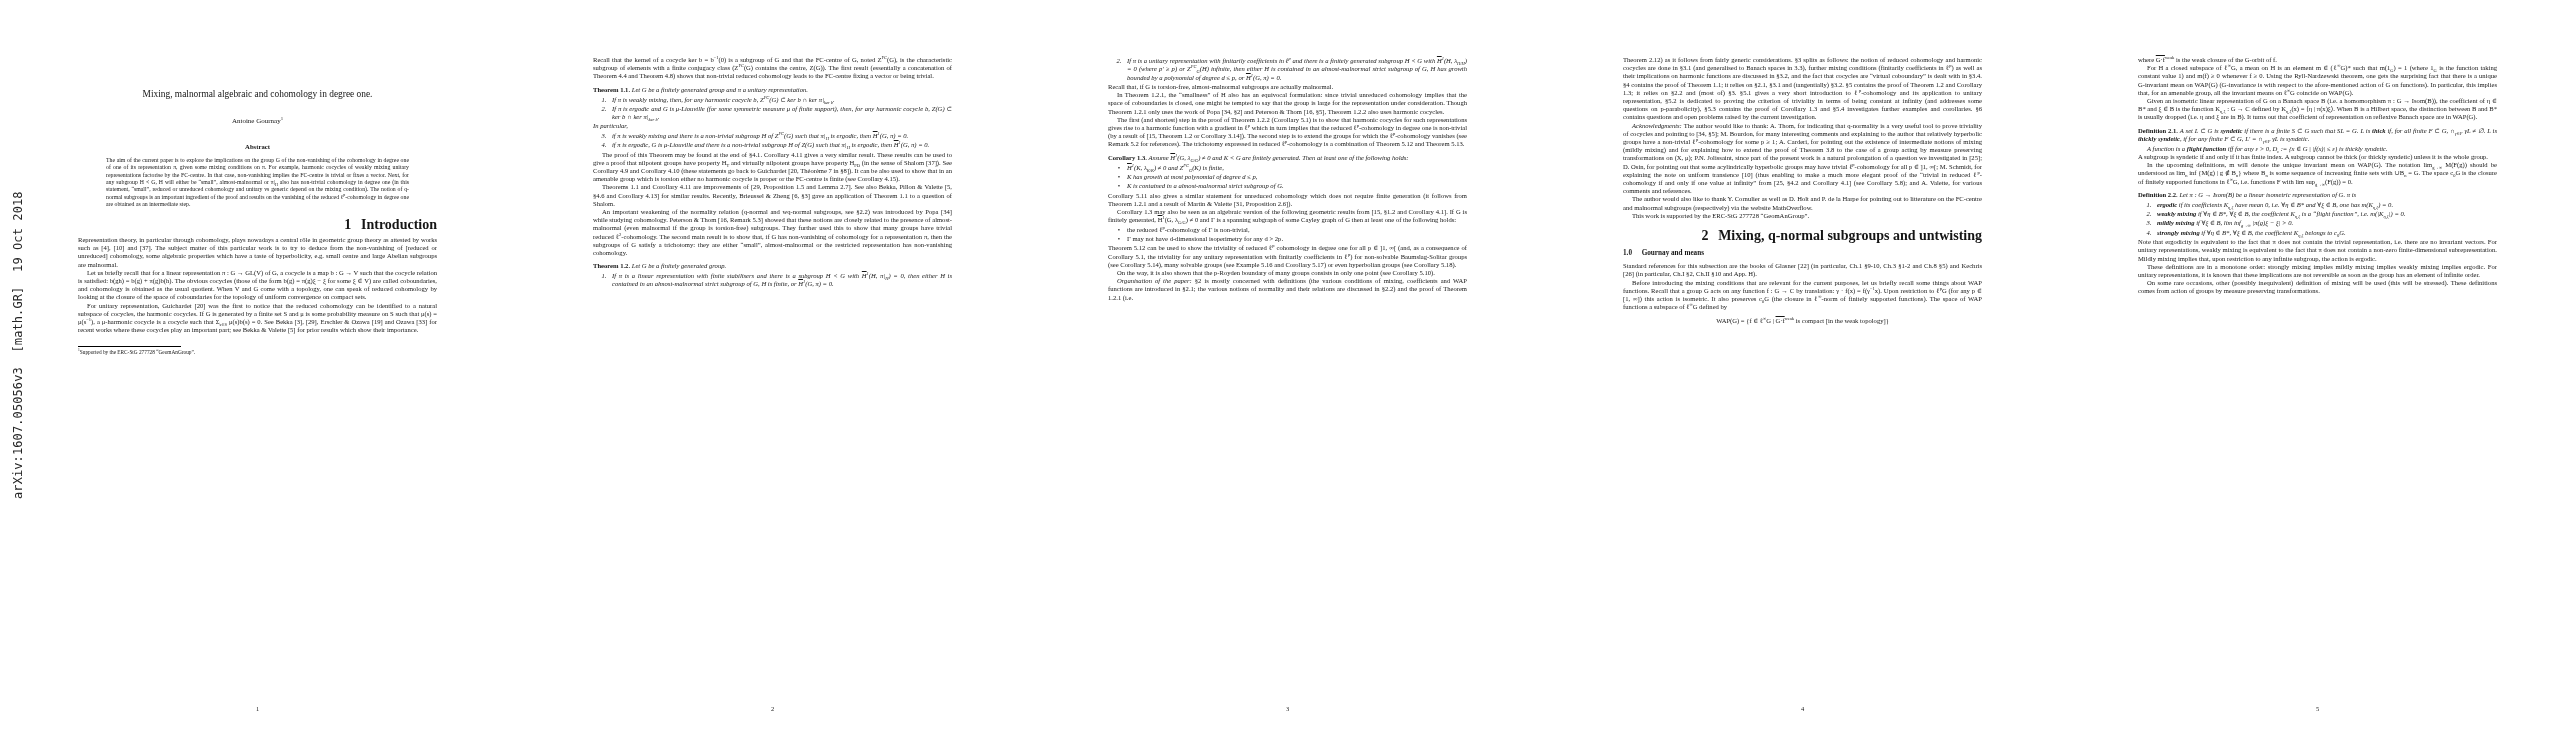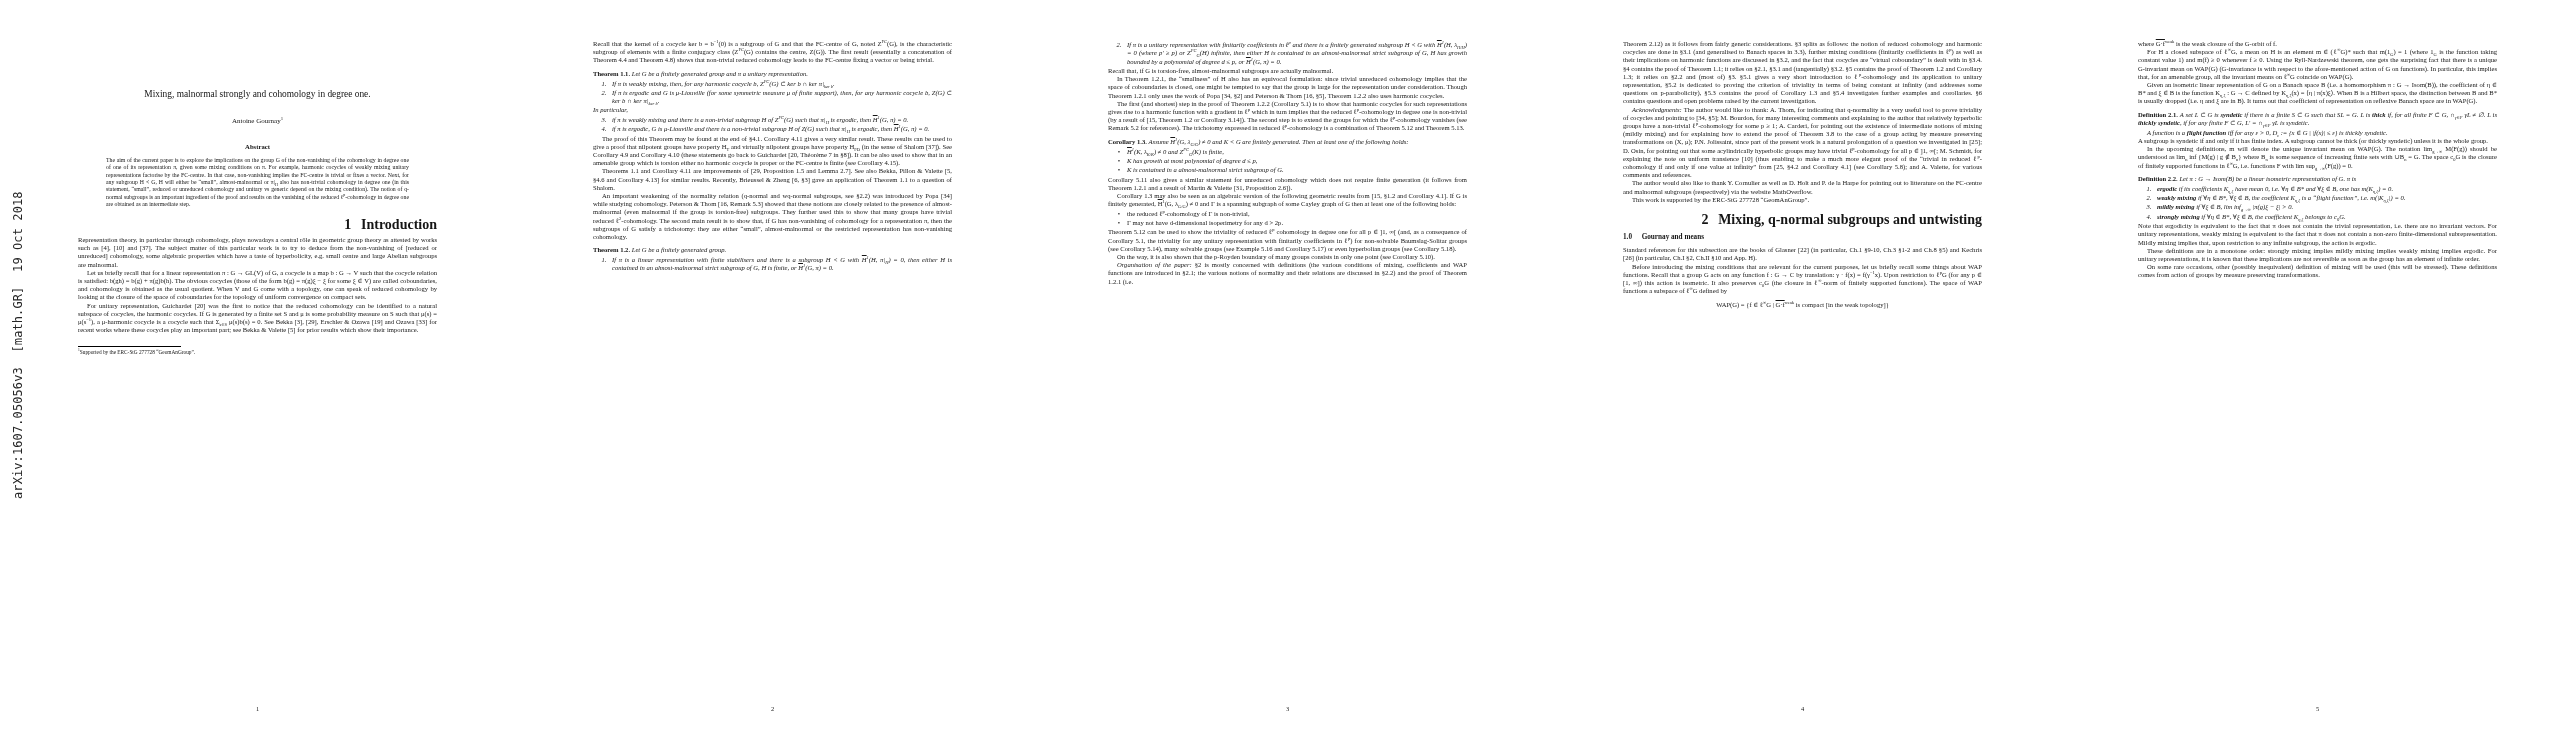--- a/index.html
+++ b/index.html
@@ -1,21 +1,21 @@
 <!DOCTYPE html>
 <html style="font-size:9.7px"><head>
 <meta charset="utf-8">
 <style>
   *{box-sizing:border-box}
   html,body{margin:0;padding:0}
   body{width:2576px;height:729px;background:#ffffff;color:#151515;
        font-family:"Liberation Serif","DejaVu Serif",serif;}
   #doc{display:flex;width:2576px;height:729px}
   .page{position:relative;width:515px;height:729px;flex:0 0 515px;background:#ffffff;overflow:hidden}
-  .content{position:absolute;left:78px;right:78px;top:40px;font-size:6.6px;line-height:8.2px;text-align:justify}
+  .content{position:absolute;left:78px;right:78px;top:56px;font-size:6.6px;line-height:8.2px;text-align:justify}
   .page.first .content{top:89px}
   .title{text-align:center;font-size:9.4px;line-height:11.5px;margin:0 6px 16.4px 6px;text-indent:0}
   .author{text-align:center;font-size:7px;margin-bottom:18px}
   .abshead{text-align:center;font-weight:bold;font-size:6.7px;margin-bottom:5.5px}
   .abstract{margin:0 28px 11px 28px;font-size:5.8px;line-height:7.4px}
   .section{font-weight:bold;font-size:14px;line-height:9.7px;margin:11px 0 6.7px;text-align:right;text-indent:0}
   .subsection{font-weight:bold;font-size:7.2px;line-height:8.5px;margin:8px 0 4.9px;text-align:left;text-indent:0}
   .secnum{margin-right:9.7px}
   .para{margin:0}
   .para.ind{text-indent:9px}
@@ -39,21 +39,21 @@
   .ol{text-decoration:overline}
   .lead{font-style:italic}
 </style>
 </head>
 <body>
 
 <div id="doc">
     <div class="page first">
       <div class="watermark">arXiv:1607.05056v3  [math.GR]  19 Oct 2018</div>
       <div class="content">
-        <div class="title">Mixing, malnormal strongly and cohomology in degree one.</div>
+        <div class="title">Mixing, malnormal algebraic and cohomology in degree one.</div>
         <div class="author">Antoine Gournay<sup>1</sup></div>
         <div class="abshead">Abstract</div>
         <div class="abstract">The aim of the current paper is to explore the implications on the group G of the non-vanishing of the cohomology in degree one of one of its representation π, given some mixing conditions on π. For example, harmonic cocycles of weakly mixing unitary representations factorise by the FC-centre. In that case, non-vanishing implies the FC-centre is trivial or fixes a vector. Next, for any subgroup H &lt; G, H will either be “small”, almost-malnormal or π|<sub>H</sub> also has non-trivial cohomology in degree one (in this statement, “small”, reduced or unreduced cohomology and unitary vs generic depend on the mixing condition). The notion of q-normal subgroups is an important ingredient of the proof and results on the vanishing of the reduced ℓ<sup>p</sup>-cohomology in degree one are obtained as an intermediate step.</div>
         <div class="section"><span class="secnum">1</span><span>Introduction</span></div>
         <div class="para">Representation theory, in particular through cohomology, plays nowadays a central rôle in geometric group theory as attested by works such as [4], [10] and [37]. The subject matter of this particular work is to try to deduce from the non-vanishing of [reduced or unreduced] cohomology, some algebraic properties which have a taste of hyperbolicity, e.g. small centre and large Abelian subgroups are malnormal.</div>
         <div class="para ind">Let us briefly recall that for a linear representation π : G → GL(V) of G, a cocycle is a map b : G → V such that the cocycle relation is satisfied: b(gh) = b(g) + π(g)b(h). The obvious cocycles (those of the form b(g) = π(g)ξ − ξ for some ξ ∈ V) are called coboundaries, and cohomology is obtained as the usual quotient. When V and G come with a topology, one can speak of reduced cohomology by looking at the closure of the space of coboundaries for the topology of uniform convergence on compact sets.</div>
         <div class="para ind">For unitary representation, Guichardet [20] was the first to notice that the reduced cohomology can be identified to a natural subspace of cocycles, the harmonic cocycles. If G is generated by a finite set S and μ is some probability measure on S such that μ(s) = μ(s<sup>−1</sup>), a μ-harmonic cocycle is a cocycle such that Σ<sub>s∈S</sub> μ(s)b(s) = 0. See Bekka [3], [29], Erschler &amp; Ozawa [19] and Ozawa [33] for recent works where these cocycles play an important part; see Bekka &amp; Valette [5] for prior results which show their importance.</div>
         <div class="footnote"><sup>1</sup>Supported by the ERC-StG 277728 “GeomAnGroup”.</div>
       </div>
       <div class="pageno">1</div>

